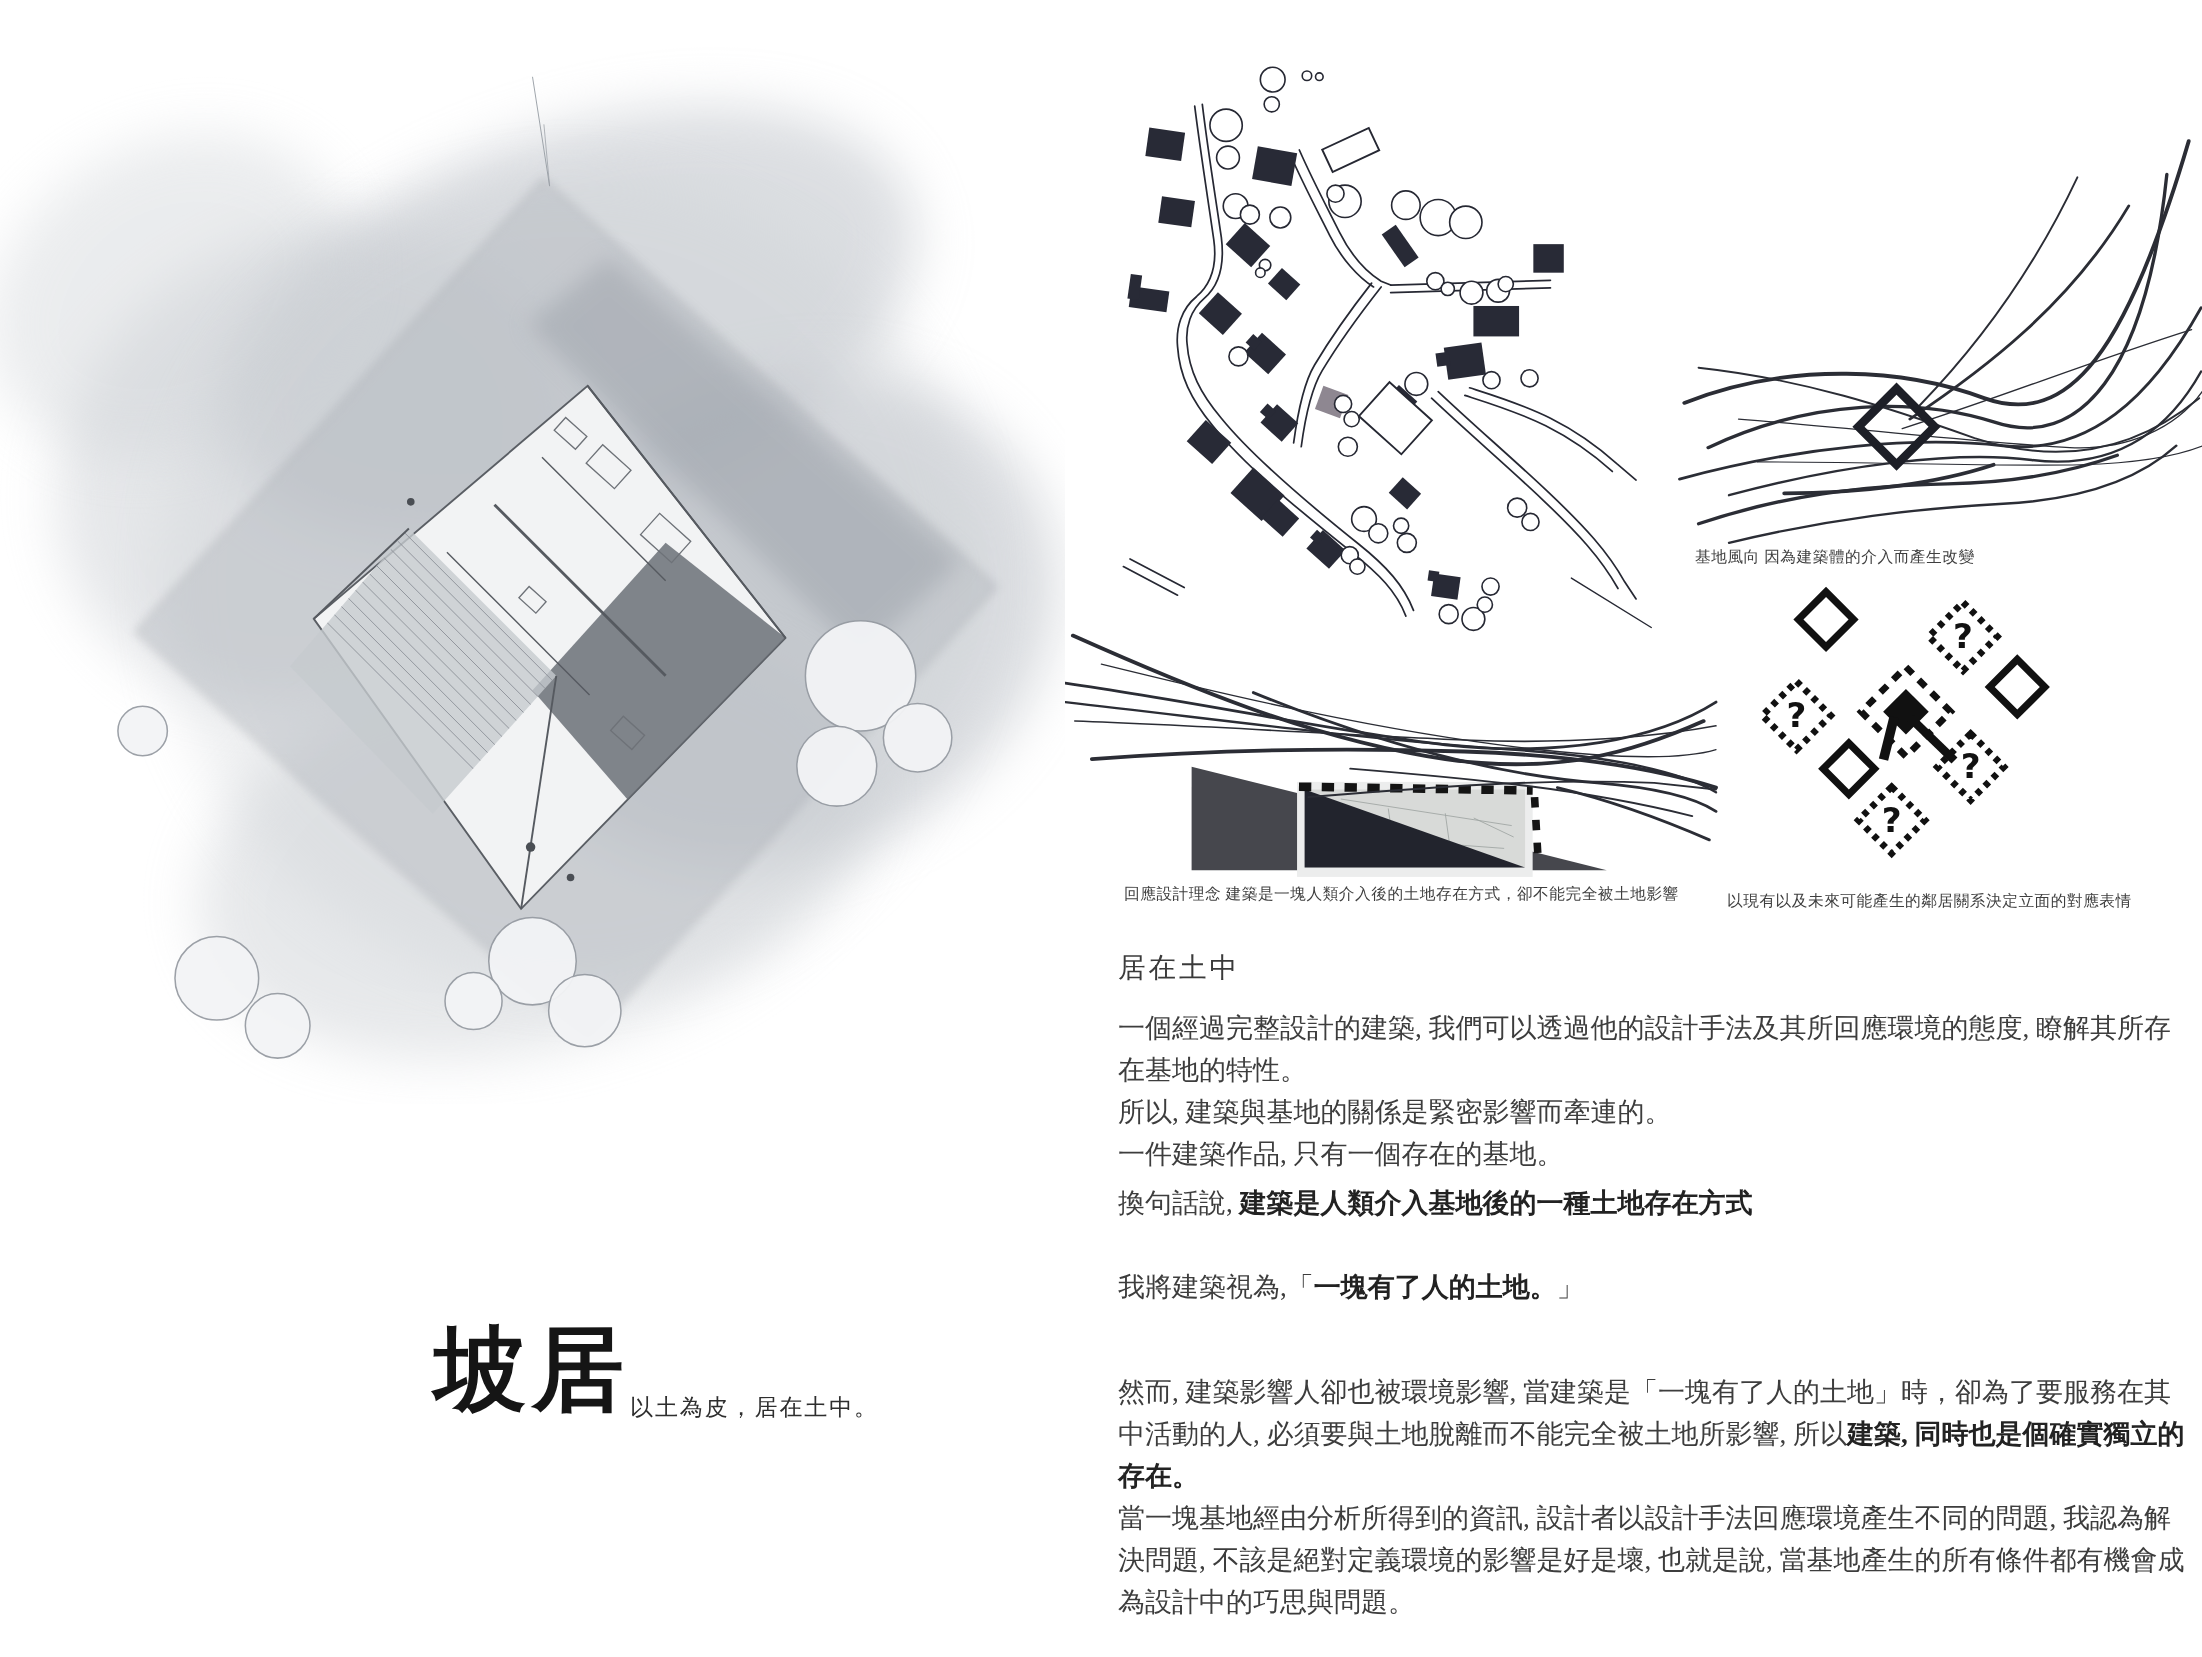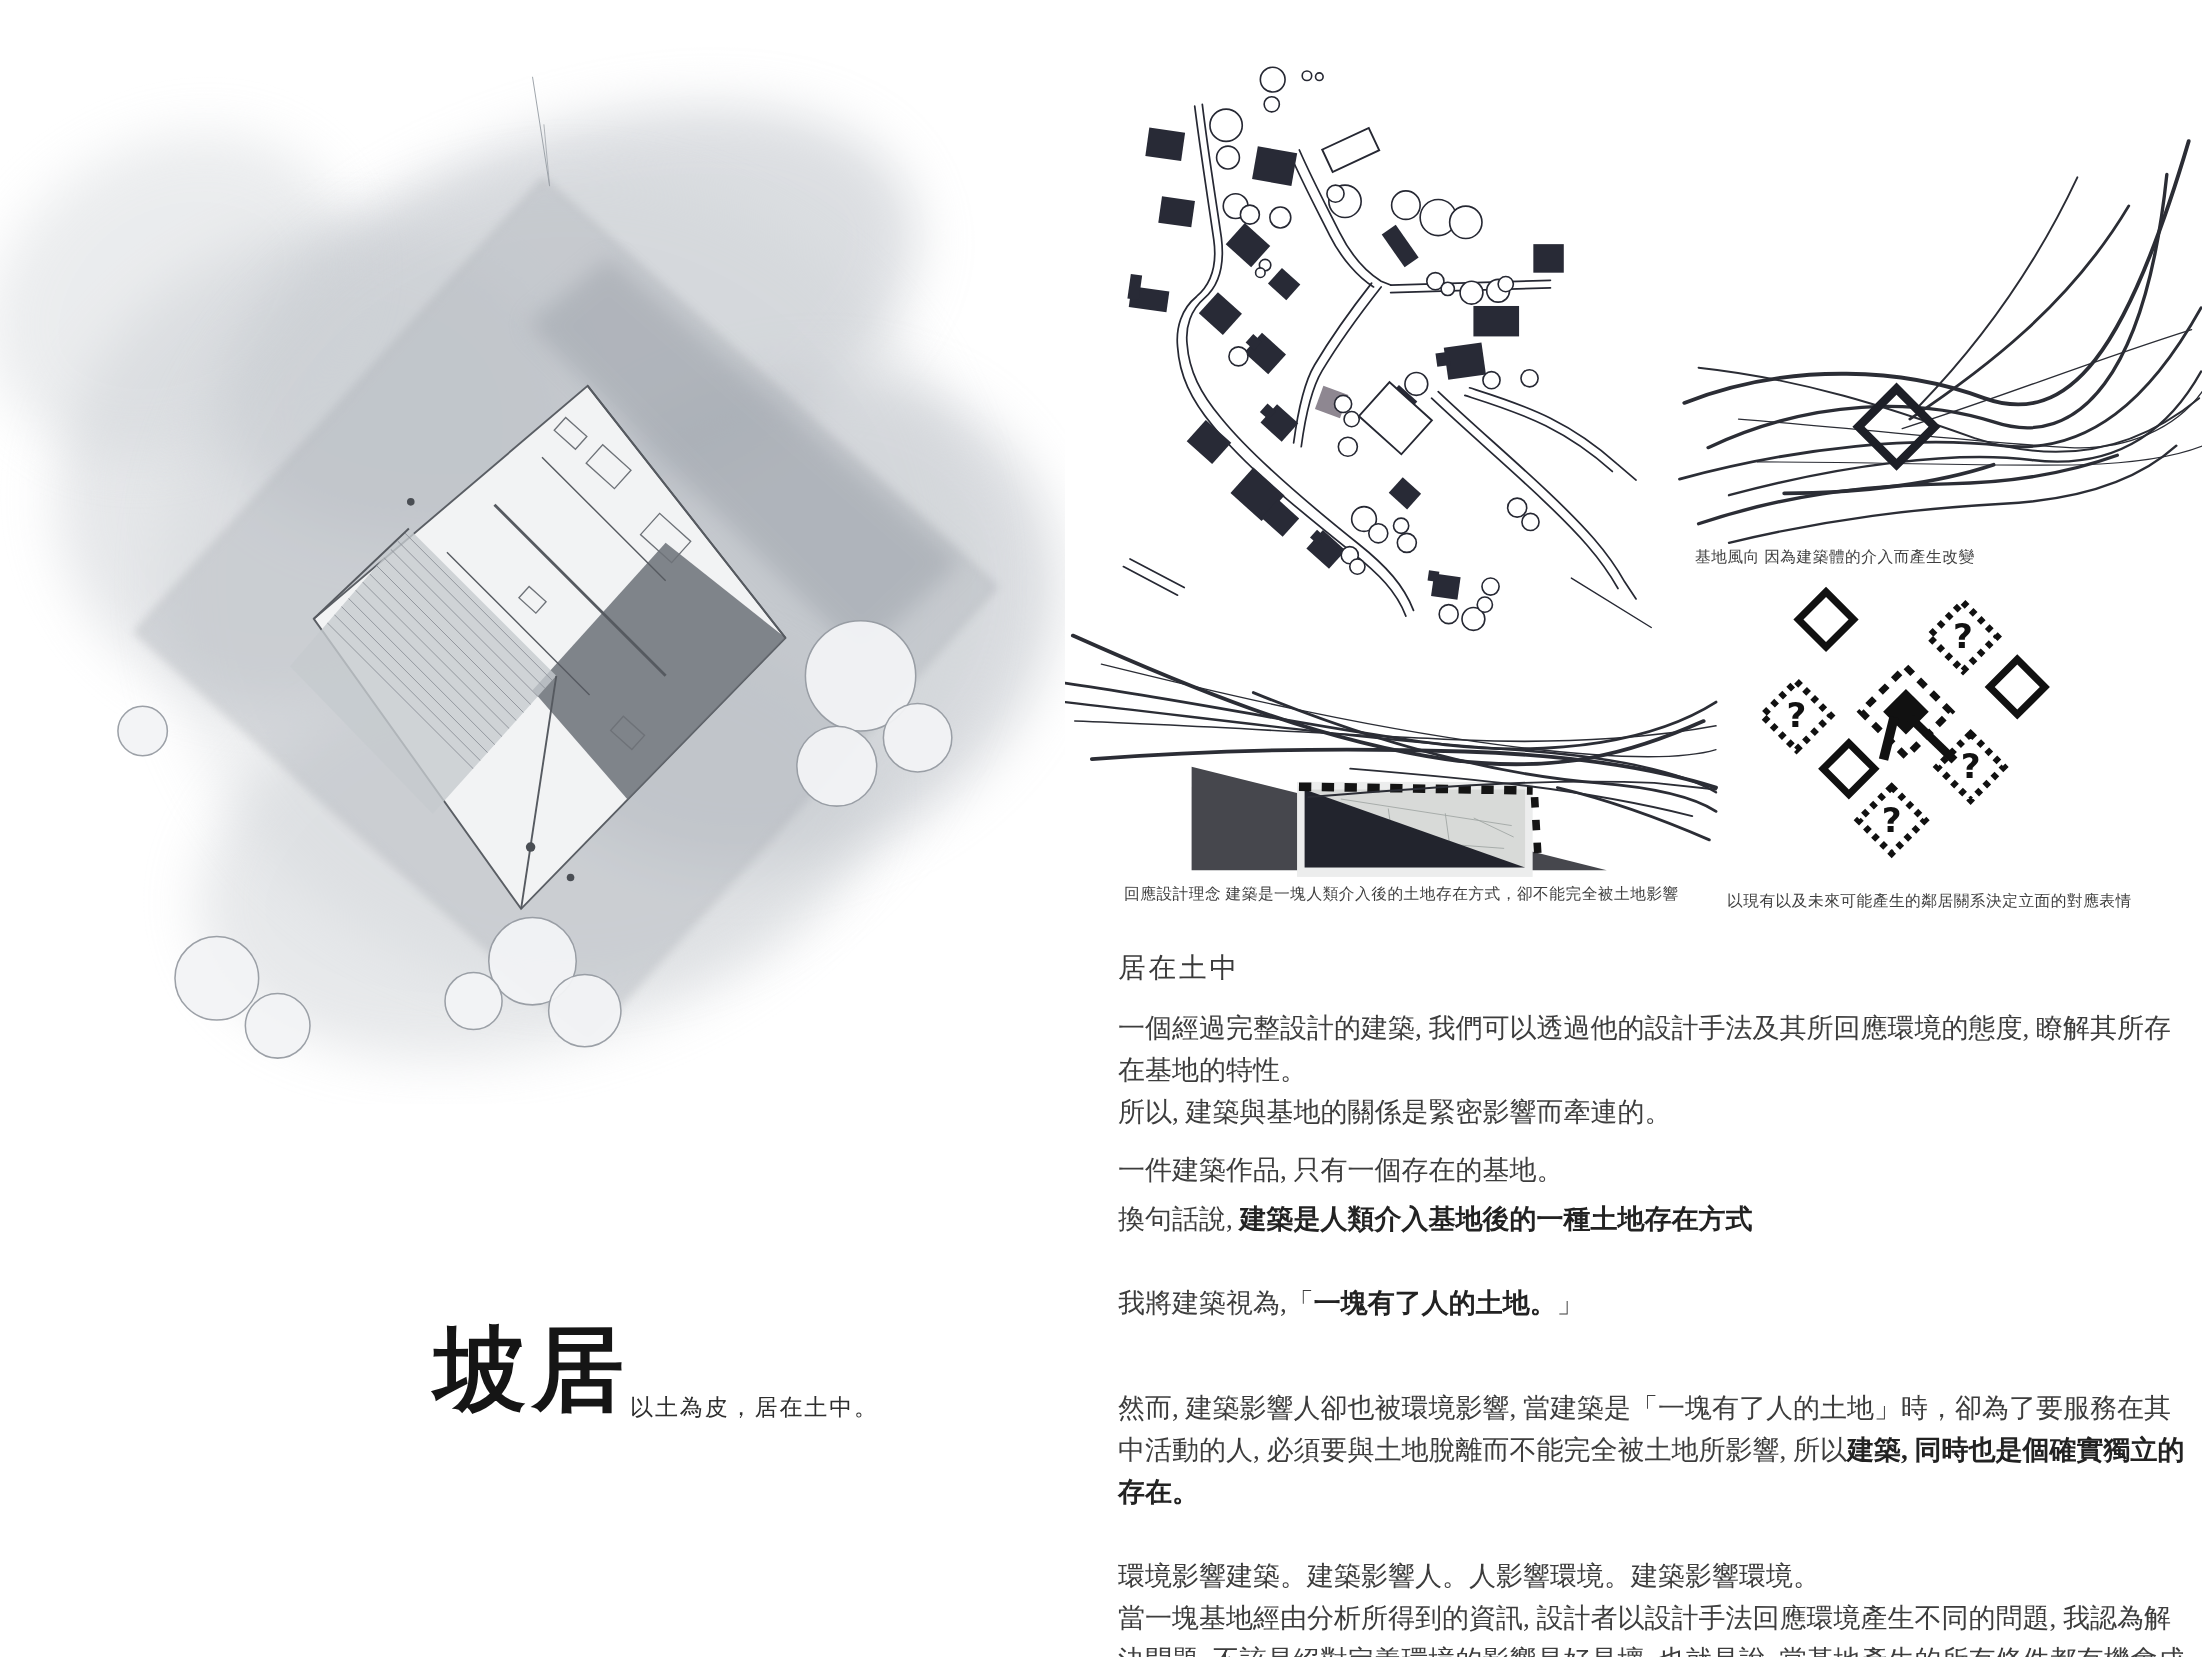--- a/index.html
+++ b/index.html
@@ -259,23 +259,22 @@
       <rect fill="none" stroke="#111111" stroke-width="7" stroke-dasharray="6 6" x="129.255" y="239.255" width="49.489999999999995" height="49.489999999999995" transform="rotate(45 154 264)"></rect>
       <text x="154" y="276" text-anchor="middle" font-size="36" font-weight="bold" fill="#111111" font-family="&quot;DejaVu Sans&quot;, sans-serif">?</text>
     </svg>
   <div class="abs caption" style="left:1727px;top:891px">以現有以及未來可能產生的鄰居關系決定立面的對應表情</div>
 
   <div class="abs" style="left:1118px;top:949px">
     <div class="concept-heading">居在土中</div>
     <div class="concept-body" id="concept-body">
         <div class="cpara" style="margin-top: 21px;"><span>一個經過完整設計的建築, 我們可以透過他的設計手法及其所回應環境的態度, 瞭解其所存在基地的特性。</span></div>
         <div class="cpara" style="margin-top: 0px;"><span>所以, 建築與基地的關係是緊密影響而牽連的。</span></div>
-        <div class="cpara" style="margin-top: 16px;"><span>一件建築作品, 只有一個存在的基地。</span></div>
+        <div class="cpara" style="margin-top: 0px;"><span>一件建築作品, 只有一個存在的基地。</span></div>
         <div class="cpara" style="margin-top: 7px;"><span>換句話說, </span><b>建築是人類介入基地後的一種土地存在方式</b></div>
         <div class="cpara" style="margin-top: 42px;"><span>我將建築視為,「</span><b>一塊有了人的土地。</b><span>」</span></div>
         <div class="cpara" style="margin-top: 63px;"><span>然而, 建築影響人卻也被環境影響, 當建築是「一塊有了人的土地」時，卻為了要服務在其中活動的人, 必須要與土地脫離而不能完全被土地所影響, 所以</span><b>建築, 同時也是個確實獨立的存在。</b></div>
-        <div class="cpara" style="margin-top: 42px;"><span>環境影響建築。建築影響人。人影響環境。建築影響環境。</span></div>
         <div class="cpara" style="margin-top: 0px;"><span>當一塊基地經由分析所得到的資訊, 設計者以設計手法回應環境產生不同的問題, 我認為解決問題, 不該是絕對定義環境的影響是好是壞, 也就是說, 當基地產生的所有條件都有機會成為設計中的巧思與問題。</span></div>
       </div>
   </div>
 
 </div>
 
 
 </body></html>

